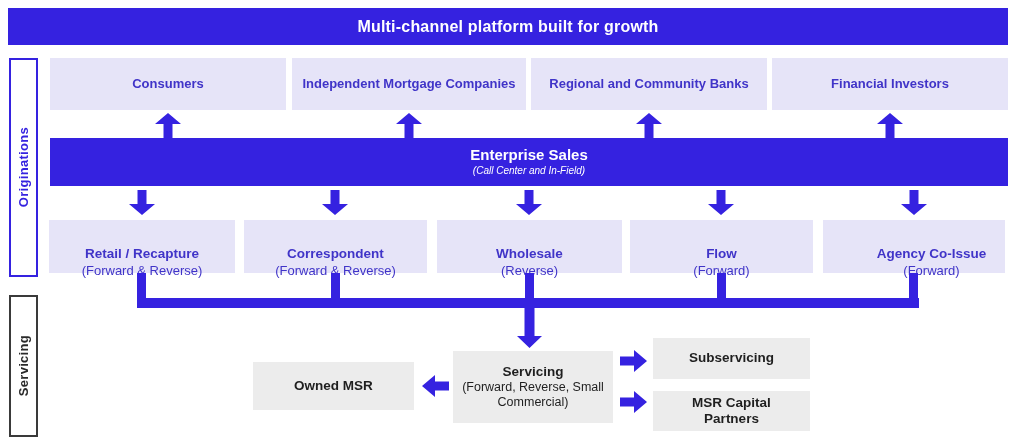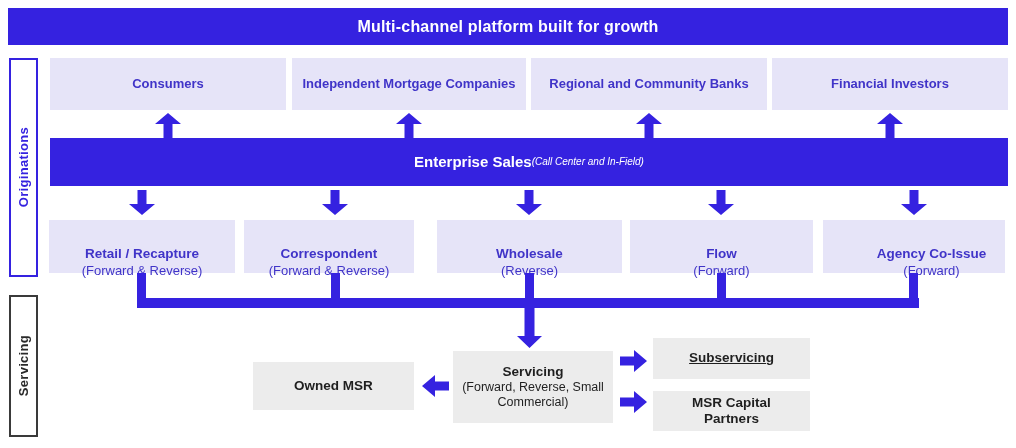--- a/index.html
+++ b/index.html
@@ -35,38 +35,38 @@
     background:var(--lav);color:var(--textblue);
     display:flex;flex-direction:column;align-items:center;justify-content:center;
     text-align:center;line-height:1.25;
   }
   .top-box{top:58px;height:52px;font-weight:bold;font-size:13px;}
   .chan-box{top:220px;height:53px;font-size:13px;}
   .chan-box .t1{font-weight:bold;font-size:13.5px;margin-top:32px;}
   .chan-box .t2{font-weight:normal;font-size:13px;}
   .ent-bar{
     left:50px;top:138px;width:958px;height:48px;background:var(--blue);color:#fff;
-    display:flex;flex-direction:row;align-items:center;justify-content:center;line-height:1.25;
+    display:flex;flex-direction:column;align-items:center;justify-content:center;line-height:1.25;
   }
   .ent-bar .t1{font-weight:bold;font-size:15px;}
   .ent-bar .t2{font-style:italic;font-size:10px;font-weight:normal;}
   .arrow svg{display:block;}
   .arrow polygon{fill:var(--blue);}
   .stub{background:var(--blue);width:9px;top:273px;height:35px;}
   .hbar{background:var(--blue);left:137px;top:298px;width:782px;height:10px;}
   .box-gray{
     background:var(--gray);color:var(--textdark);
     display:flex;flex-direction:column;align-items:center;justify-content:center;
     text-align:center;line-height:1.2;
   }
   .hub{left:453px;top:351px;width:160px;height:72px;padding:0 6px;}
   .hub .t1{font-weight:bold;font-size:13.5px;}
   .hub .t2{font-weight:normal;font-size:12.5px;}
   .owned{left:253px;top:362px;width:161px;height:48px;font-weight:bold;font-size:13.5px;}
-  .subserv{left:653px;top:338px;width:157px;height:41px;font-weight:bold;font-size:13.5px;text-decoration:underline;}
+  .subserv{left:653px;top:338px;width:157px;height:41px;font-weight:bold;font-size:13.5px;}
   .msrcap{left:653px;top:391px;width:157px;height:40px;font-weight:bold;font-size:13.5px;padding:0 20px;}
 </style>
 </head>
 <body>
 
 <div class="stage">
 
   <div class="abs banner">Multi-channel platform built for growth</div>
 
   <div class="abs rail rail-orig">
@@ -138,21 +138,21 @@
   <div class="abs arrow" style="left:901px;top:190px;">
     <svg width="26" height="25" viewBox="0 0 26 25">
         <polygon points="13,25 0,14 8.5,14 8.5,0 17.5,0 17.5,14 26,14"></polygon>
       </svg>
   </div>
 
   <div class="abs box-lav chan-box" style="left:49px;width:186px;">
     <span class="t1">Retail / Recapture</span>
     <span class="t2">(Forward &amp; Reverse)</span>
   </div>
-  <div class="abs box-lav chan-box" style="left:244px;width:170px;">
+  <div class="abs box-lav chan-box" style="left:244px;width:183px;">
     <span class="t1">Correspondent</span>
     <span class="t2">(Forward &amp; Reverse)</span>
   </div>
   <div class="abs box-lav chan-box" style="left:437px;width:185px;">
     <span class="t1">Wholesale</span>
     <span class="t2">(Reverse)</span>
   </div>
   <div class="abs box-lav chan-box" style="left:630px;width:183px;align-items:center;">
     <span class="t1">Flow</span>
     <span class="t2">(Forward)</span>

